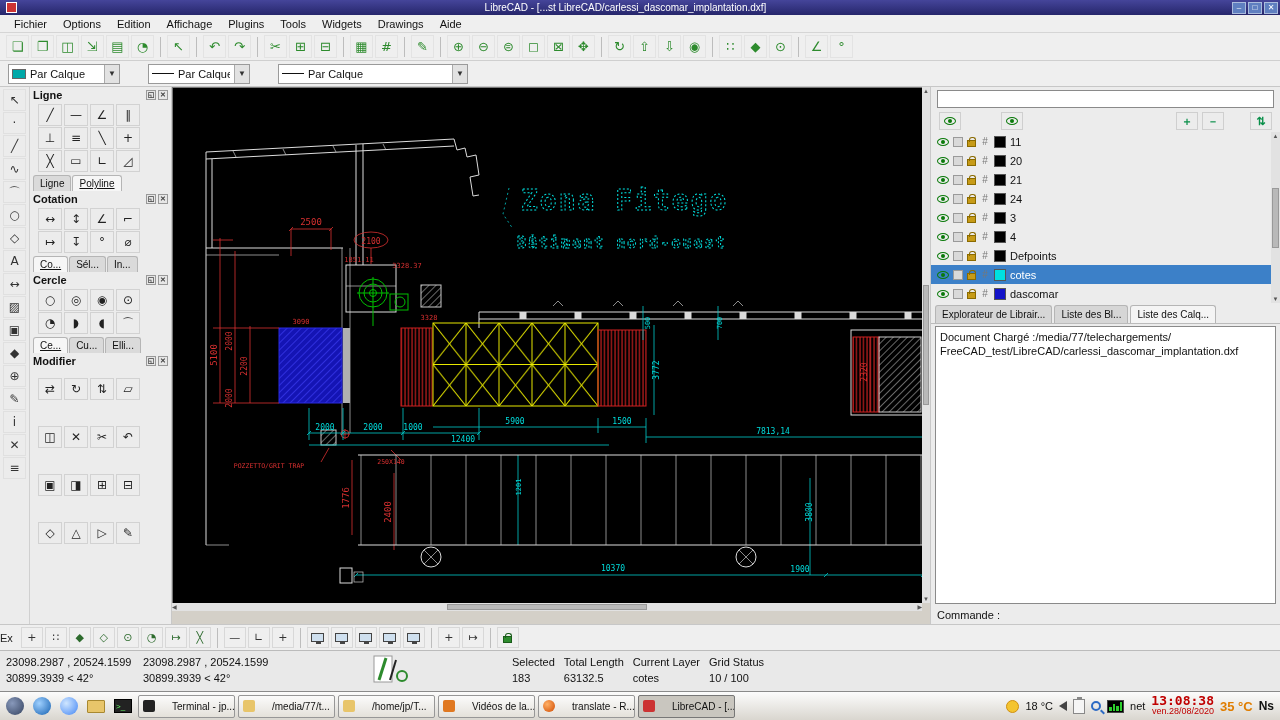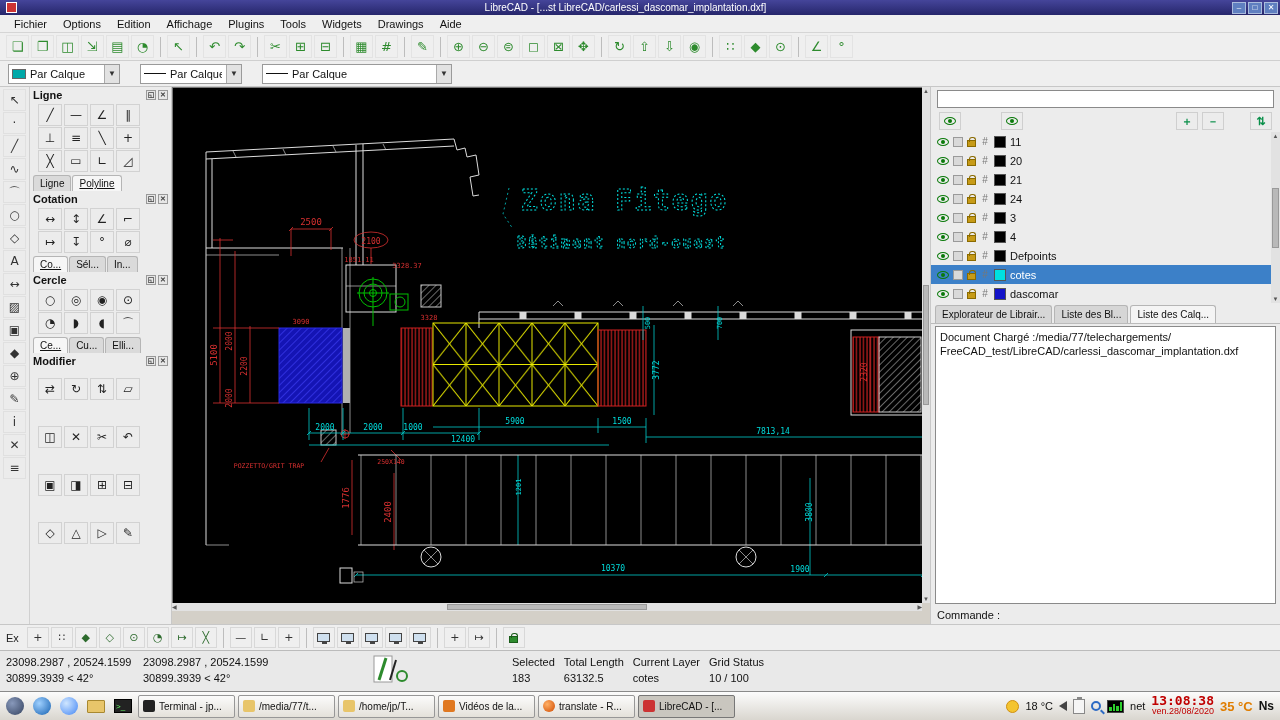--- a/index.html
+++ b/index.html
@@ -12,21 +12,21 @@
 .titlebar .title{flex:1;text-align:center;white-space:nowrap;overflow:hidden;}
 .wb{width:14px;height:12px;margin-left:2px;background:#5f7fc0;border:1px solid #aabbdd;color:#fff;font-size:8px;line-height:10px;text-align:center;}
 
 .menubar{height:18px;background:#efefef;border-bottom:1px solid #d5d5d5;display:flex;align-items:center;padding-left:6px;flex:0 0 auto;}
 .menu-item{padding:2px 8px;white-space:nowrap;}
 
 .toolbar{height:28px;background:#efefef;border-bottom:1px solid #cfcfcf;display:flex;align-items:center;padding-left:6px;gap:2px;flex:0 0 auto;}
 .tbtn{width:23px;height:23px;display:flex;align-items:center;justify-content:center;border:1px solid #e3e3e3;background:#efefef;font-size:13px;color:#2d6b2d;}
 .tbtn.b{color:#1c4587;} .tbtn.k{color:#333;} .tbtn.y{color:#a07800;} .tbtn.g{color:#2d8b2d;}
 .vsep{width:1px;height:20px;background:#bdbdbd;margin:0 4px;}
-.pen-toolbar{height:26px;background:#efefef;border-bottom:1px solid #c7c7c7;display:flex;align-items:center;padding-left:8px;gap:20px;flex:0 0 auto;}
+.pen-toolbar{height:26px;background:#efefef;border-bottom:1px solid #c7c7c7;display:flex;align-items:center;padding-left:8px;gap:28px;flex:0 0 auto;}
 .combo{height:20px;background:#fff;border:1px solid #9a9a9a;display:flex;align-items:center;font-size:11px;gap:4px;padding-left:3px;}
 .combo .sw{width:14px;height:10px;border:1px solid #666;}
 .combo .lsw{width:22px;height:0;border-top:1px solid #111;}
 .combo .lbl{flex:1;white-space:nowrap;overflow:hidden;}
 .combo .arrow{width:15px;height:18px;background:#e2e2e2;border-left:1px solid #aaa;font-size:8px;line-height:18px;text-align:center;color:#333;}
 
 .main{flex:1 1 auto;display:flex;min-height:0;}
 .left-strip{width:30px;background:#ececec;border-right:1px solid #d0d0d0;display:flex;flex-direction:column;align-items:center;padding-top:2px;}
 .sbtn{width:23px;height:22px;display:flex;align-items:center;justify-content:center;font-size:12px;color:#333;border:1px solid #e0e0e0;margin-bottom:1px;background:#ececec;}
 .left-dock{width:142px;background:#ececec;border-right:1px solid #c8c8c8;display:flex;flex-direction:column;}
@@ -66,42 +66,42 @@
 .hashic{font-size:10px;color:#777;width:10px;text-align:center;flex:0 0 auto;}
 .swatch{width:12px;height:12px;border:1px solid #555;flex:0 0 auto;}
 .lscroll{width:9px;background:#e2e2e2;display:flex;flex-direction:column;justify-content:space-between;align-items:center;}
 .lthumb{width:7px;height:60px;background:#b9b9b9;border:1px solid #999;}
 .dtabs{display:flex;padding:2px 2px 0 4px;border-bottom:1px solid #bbb;}
 .dtab{font-size:10px;padding:3px 6px;border:1px solid #b5b5b5;border-bottom:none;background:#d6d6d6;border-radius:3px 3px 0 0;margin-right:2px;white-space:nowrap;overflow:hidden;}
 .dtab.active{background:#f4f4f4;}
 .cmd-log{flex:1;margin:2px 4px;background:#fff;border:1px solid #8a8a8a;font-size:11px;padding:3px 4px;line-height:14px;overflow:hidden;}
 .cmd-prompt{height:18px;display:flex;align-items:center;padding:0 6px;gap:4px;}
 
-.snap-row{height:26px;background:#efefef;border-top:1px solid #c7c7c7;display:flex;align-items:center;padding-left:6px;gap:2px;flex:0 0 auto;}
+.snap-row{height:26px;background:#efefef;border-top:1px solid #c7c7c7;display:flex;align-items:center;gap:2px;flex:0 0 auto;}
 .ex-lbl{font-size:11px;margin-right:6px;color:#222;}
 .nbtn{width:22px;height:21px;display:flex;align-items:center;justify-content:center;border:1px solid #d8d8d8;background:#efefef;font-size:11px;color:#2d6b2d;}
 .nbtn.k{color:#333;}
 .mon{width:13px;height:9px;border:1px solid #444;background:#cfe0ef;position:relative;}
 .mon::after{content:"";position:absolute;left:4px;bottom:-3px;width:5px;height:2px;background:#444;}
 .locksm{width:9px;height:7px;background:#2d8b2d;border:1px solid #1a5c1a;position:relative;margin-top:3px;}
 .locksm::before{content:"";position:absolute;left:1px;top:-4px;width:5px;height:4px;border:1px solid #1a5c1a;border-bottom:none;border-radius:3px 3px 0 0;}
 
 .statusbar{height:41px;background:#e9e9e9;border-top:1px solid #bbb;display:flex;padding:3px 0 0 6px;flex:0 0 auto;}
 .coordw{width:137px;font-size:11px;line-height:16px;white-space:nowrap;color:#111;}
 .sb-icon{margin-left:66px;width:74px;height:32px;}
 .sbgroup{margin-left:0;padding:0 9px 0 0;font-size:11px;line-height:16px;white-space:nowrap;}
 .sbgroup .v{color:#111;}
 .sbg-wrap{display:flex;margin-left:92px;}
 
 .taskbar{height:29px;background:linear-gradient(#fcfcfc,#d9d6cf);border-top:1px solid #8a8a8a;display:flex;align-items:center;padding:0 3px;gap:3px;flex:0 0 auto;}
 .launch{width:24px;height:24px;display:flex;align-items:center;justify-content:center;}
 .ball{width:18px;height:18px;border-radius:50%;}
 .tfold{width:18px;height:13px;background:#e8c56a;border:1px solid #a88830;border-radius:1px;}
 .tterm{width:18px;height:14px;background:#222;border:1px solid #000;color:#6f6;font-size:8px;line-height:13px;padding-left:1px;}
-.wtask{width:97px;height:23px;border:1px solid #979797;border-radius:2px;background:linear-gradient(#fbfbfb,#e4e1da);display:flex;align-items:center;gap:4px;padding:0 4px;font-size:10px;white-space:nowrap;overflow:hidden;}
+.wtask{width:97px;height:23px;border:1px solid #979797;border-radius:2px;background:linear-gradient(#fbfbfb,#e4e1da);display:flex;align-items:center;gap:17px;padding:0 4px;font-size:10px;white-space:nowrap;overflow:hidden;}
 .wtask.active{background:#c9c6bf;border-color:#777;}
 .wi{width:12px;height:12px;flex:0 0 auto;border-radius:2px;}
 .tray{margin-left:auto;display:flex;align-items:center;gap:6px;padding-right:3px;}
 .sun{width:13px;height:13px;border-radius:50%;background:#f4c430;border:1px solid #d09010;}
 .spk{width:0;height:0;border-top:5px solid transparent;border-bottom:5px solid transparent;border-right:8px solid #444;}
 .clip{width:12px;height:15px;background:#f5f5f5;border:1px solid #888;position:relative;}
 .clip::before{content:"";position:absolute;left:3px;top:-3px;width:5px;height:3px;background:#888;}
 .cpu{width:17px;height:13px;background:#000;border:1px solid #444;display:flex;align-items:flex-end;gap:1px;padding:1px;}
 .cpu i{display:block;width:3px;background:#2dcf2d;}
 .mag{width:10px;height:10px;border:2px solid #2d6bc4;border-radius:50%;position:relative;}

